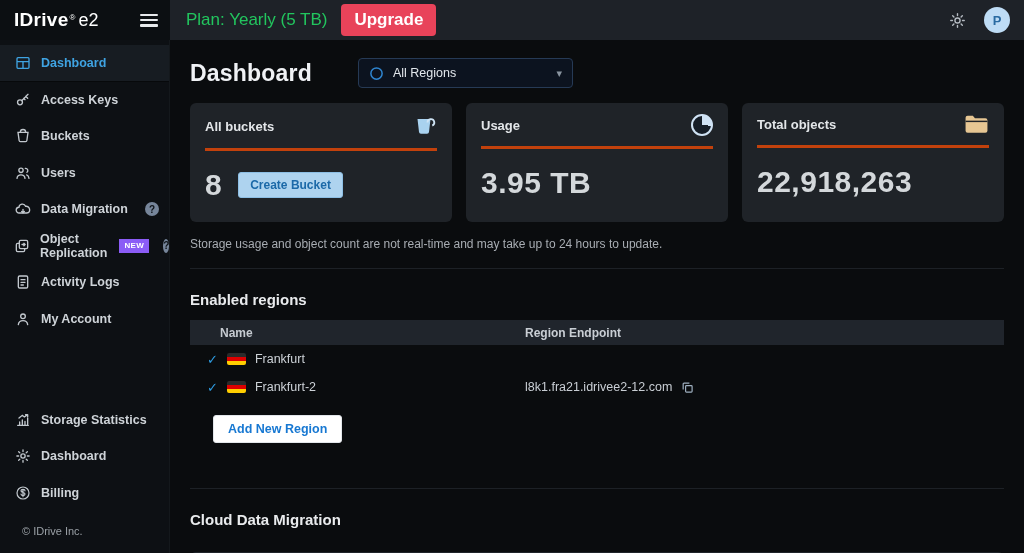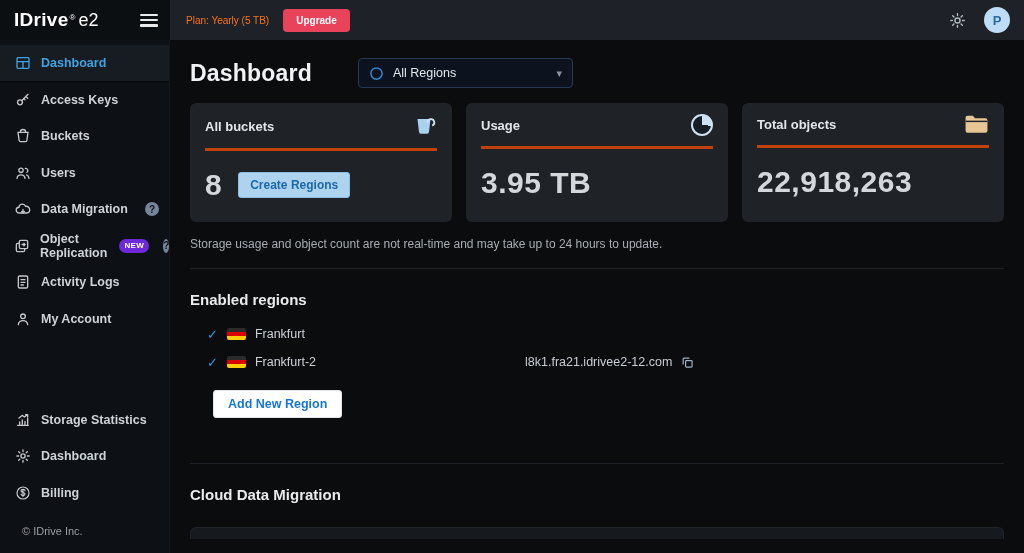--- a/index.html
+++ b/index.html
@@ -12,43 +12,43 @@
   .topbar-left { width:170px; background:#0c0f12; display:flex; align-items:center;
     padding:0 12px 0 14px; justify-content:space-between; }
   .logo { display:flex; align-items:baseline; color:#fff; cursor:pointer; }
   .logo .brand { font-size:19px; font-weight:700; letter-spacing:.3px; }
   .logo .reg { font-size:8px; vertical-align:super; margin:0 3px 0 1px; position:relative; top:-6px; }
   .logo .prod { font-size:18px; font-weight:300; }
   .hamburger { width:18px; height:13px; display:flex; flex-direction:column;
     justify-content:space-between; cursor:pointer; }
   .hamburger span { display:block; height:2.5px; background:#e8eaec; border-radius:1px; }
   .topbar-right { flex:1; background:#1e2228; display:flex; align-items:center; padding:0 14px 0 16px; }
-  .plan-label { font-size:10px; color:#f97316; }
+  .plan-label { font-size:17px; color:#22c55e; }
   .upgrade-btn { margin-left:14px; background:#e8435a; color:#fff; border:none;
-    font-size:10px; font-weight:600; padding:6px 13px; border-radius:4px; cursor:pointer;
+    font-size:17px; font-weight:600; padding:6px 13px; border-radius:4px; cursor:pointer;
     font-family:inherit; }
   .topbar-spacer { flex:1; }
   .sun-icon { color:#b4bac1; margin-right:18px; cursor:pointer; display:flex; }
   .avatar { width:26px; height:26px; border-radius:50%; background:#bedcf5; color:#2a6ba2;
     display:flex; align-items:center; justify-content:center; font-size:13px; font-weight:700;
     cursor:pointer; }
 
   
   .layout { display:flex; height:513px; }
 
   
   .sidebar { width:170px; background:#0d1014; display:flex; flex-direction:column;
     padding-top:5px; border-right:1px solid #14181c; }
   .nav-item { display:flex; align-items:center; height:36.5px; padding:0 10px 0 14px;
     gap:10px; font-size:12.5px; font-weight:600; color:#ced3d8; cursor:pointer; }
   .nav-item .nicon { display:flex; width:17px; justify-content:center; color:#c2c8ce; }
   .nav-item.active { background:#171c22; color:#3fa3e2; border-bottom:1px solid #07090b; }
   .nav-item.active .nicon { color:#3fa3e2; }
-  .new-badge { background:#6d28d9; color:#fff; font-size:8px; font-weight:700;
-    letter-spacing:.4px; padding:2.5px 5px; border-radius:7px; margin-left:2px; }
+  .new-badge { background:#8b5cf6; color:#fff; font-size:8px; font-weight:700;
+    letter-spacing:.4px; padding:2.5px 5px; border-radius:0; margin-left:2px; }
   .help-dot { margin-left:auto; width:14px; height:14px; border-radius:50%; background:#76markdown859a;
     background:#76859a; color:#0e1318; font-size:10px; font-weight:700; display:flex;
     align-items:center; justify-content:center; cursor:pointer; }
   .sidebar-spacer { flex:1; }
   .sidebar-footer { font-size:11px; color:#9aa0a6; padding:14px 14px 16px;margin-left:8px; }
 
   
   .main { flex:1; padding:15px 20px 0; overflow:hidden; }
   .main-header { display:flex; align-items:center; gap:46px; margin-top:3px; }
   .page-title { font-size:23px; font-weight:700; color:#f0f2f5; letter-spacing:.2px; }
@@ -276,21 +276,21 @@
           <span class="card-title">All buckets</span>
           <span>
             <svg width="24" height="24" viewBox="0 0 24 24">
                 <path d="M4.5 5h13l-1.5 13a2 2 0 0 1-2 1.8H8a2 2 0 0 1-2-1.8L4.5 5z" fill="#a9d2ef"></path>
                 <path d="M14.5 8.5a3.4 3.4 0 1 1 4.8 3.1" fill="none" stroke="#cfe4f5" stroke-width="1.8"></path>
               </svg>
           </span>
         </div>
         <div class="card-body">
           <span class="card-value">8</span>
-          <button class="create-bucket-btn">Create Regions</button>
+          <button class="create-bucket-btn">Create Bucket</button>
         </div>
       </div>
 
       <div class="card">
         <div class="card-head">
           <span class="card-title">Usage</span>
           <span class="pie-icon"></span>
         </div>
         <div class="card-body">
           <span class="card-value">3.95 TB</span>
@@ -313,20 +313,24 @@
       </div>
     </div>
 
     <div class="note">Storage usage and object count are not real-time and may take up to 24 hours to update.</div>
 
     <hr class="h-divider">
 
     <div class="section-heading">Enabled regions</div>
 
     <div class="regions-table">
+      <div class="tr thead">
+        <div class="col-name">Name</div>
+        <div class="col-endpoint">Region Endpoint</div>
+      </div>
 
       <div class="tr row">
         <div class="col-name">
           <span class="check">✓</span>
           <span class="flag">
               <div class="f1"></div>
               <div class="f2"></div>
               <div class="f3"></div>
             </span>
           <span>Frankfurt</span>

